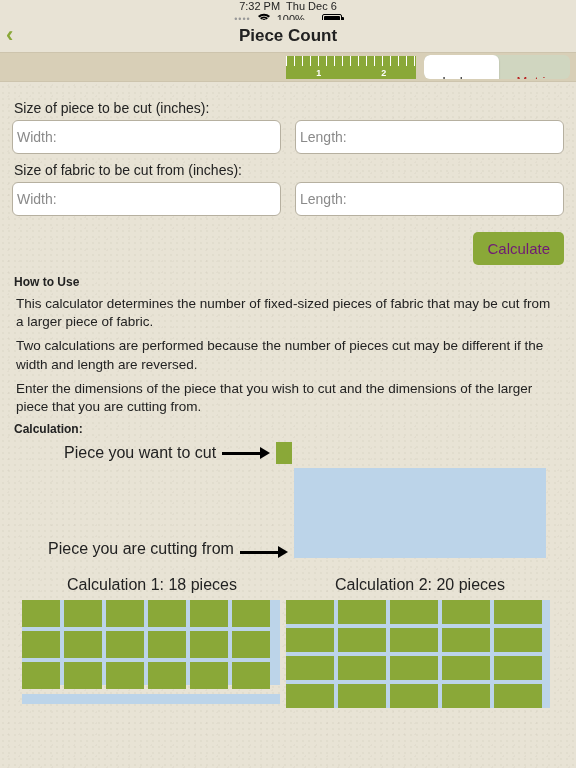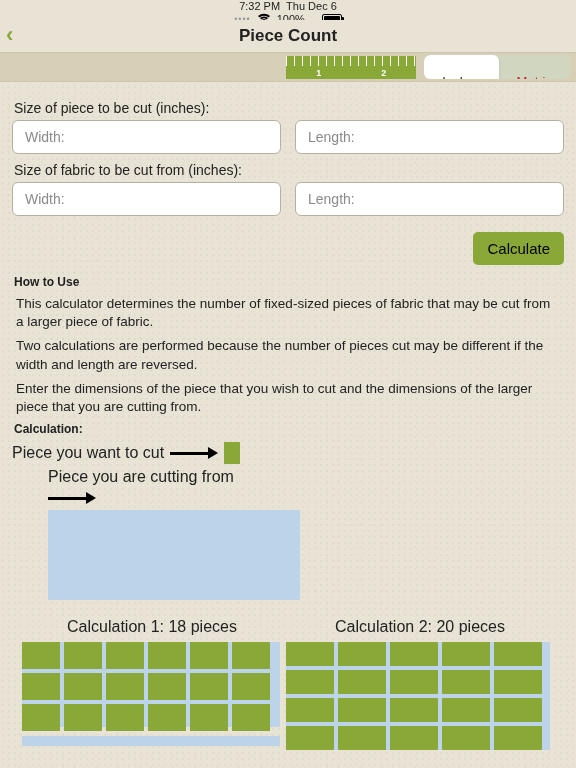--- a/index.html
+++ b/index.html
@@ -42,39 +42,39 @@
   .segmented div { padding:15px 18px; line-height:24px; font-size:13px; cursor:pointer; }
   .segmented .active { background:#fff; border-radius:6px; box-shadow:0 1px 2px rgba(0,0,0,0.2); font-weight:500;}
   .segmented .inactive { color:#b91c1c; }
 
   
   .content { padding:10px 12px 0 12px; }
   .form-label { font-size:14px; margin:8px 0 4px 2px; }
   .input-row { display:flex; gap:14px; }
   .input-row input {
     flex:1; height:34px; border:1px solid #b6b0a0; border-radius:6px; background:#fff;
-    padding:0 12px; font-size:14px; color:#888;
+    padding:0 4px; font-size:14px; color:#888;
   }
   .input-row input::placeholder { color:#8a8a8a; }
 
   .calc-row { display:flex; justify-content:flex-end; margin:16px 0 10px 0; }
-  .calc-btn { background:#8aa838; color:#000000; border:none; border-radius:5px; padding:8px 14px; font-size:15px; cursor:pointer; }
+  .calc-btn { background:#8aa838; color:#701a75; border:none; border-radius:5px; padding:8px 14px; font-size:15px; cursor:pointer; }
 
   h3.section { font-size:12px; font-weight:700; margin:4px 0 6px 2px; }
   .para { font-size:13.5px; line-height:1.35; margin:6px 4px; }
 
   
   .illus { margin-top:4px; }
-  .illus-row1 { display:flex; align-items:center; gap:6px; }
+  .illus-row1 { display:flex; align-items:center; gap:6px; margin-left:52px; }
   .illus-label { font-size:16px; }
   .arrow { display:inline-block; font-size:0; }
   .arrow-line { display:inline-block; width:38px; height:3px; background:#000; vertical-align:middle;}
   .arrow-head { display:inline-block; width:0; height:0; border-left:10px solid #000; border-top:6px solid transparent; border-bottom:6px solid transparent; vertical-align:middle;}
   .little-piece { width:16px; height:22px; background:#8aa838; }
-  .illus-row2 { display:flex; align-items:flex-start; gap:6px; margin:4px 0 0 36px;flex-direction:column;}
+  .illus-row2 { display:flex; align-items:flex-end; gap:6px; margin:4px 0 0 36px;}
   .big-fabric { width:252px; height:90px; background:#bcd4e9; }
 
   
   .calcs { display:flex; gap:4px; margin:18px 10px 0 10px; align-items:flex-start;}
   .calc-col { flex:1; }
   .calc-title { text-align:center; font-size:16px; margin-bottom:6px; }
 
   .grid1 { position:relative; width:258px; height:110px; }
   .grid1 .bgblue { position:absolute; width:258px; height:85px; background:#bcd4e9; top:0; left:0;}
   .grid1 .row { display:flex; gap:4px; position:relative; }

